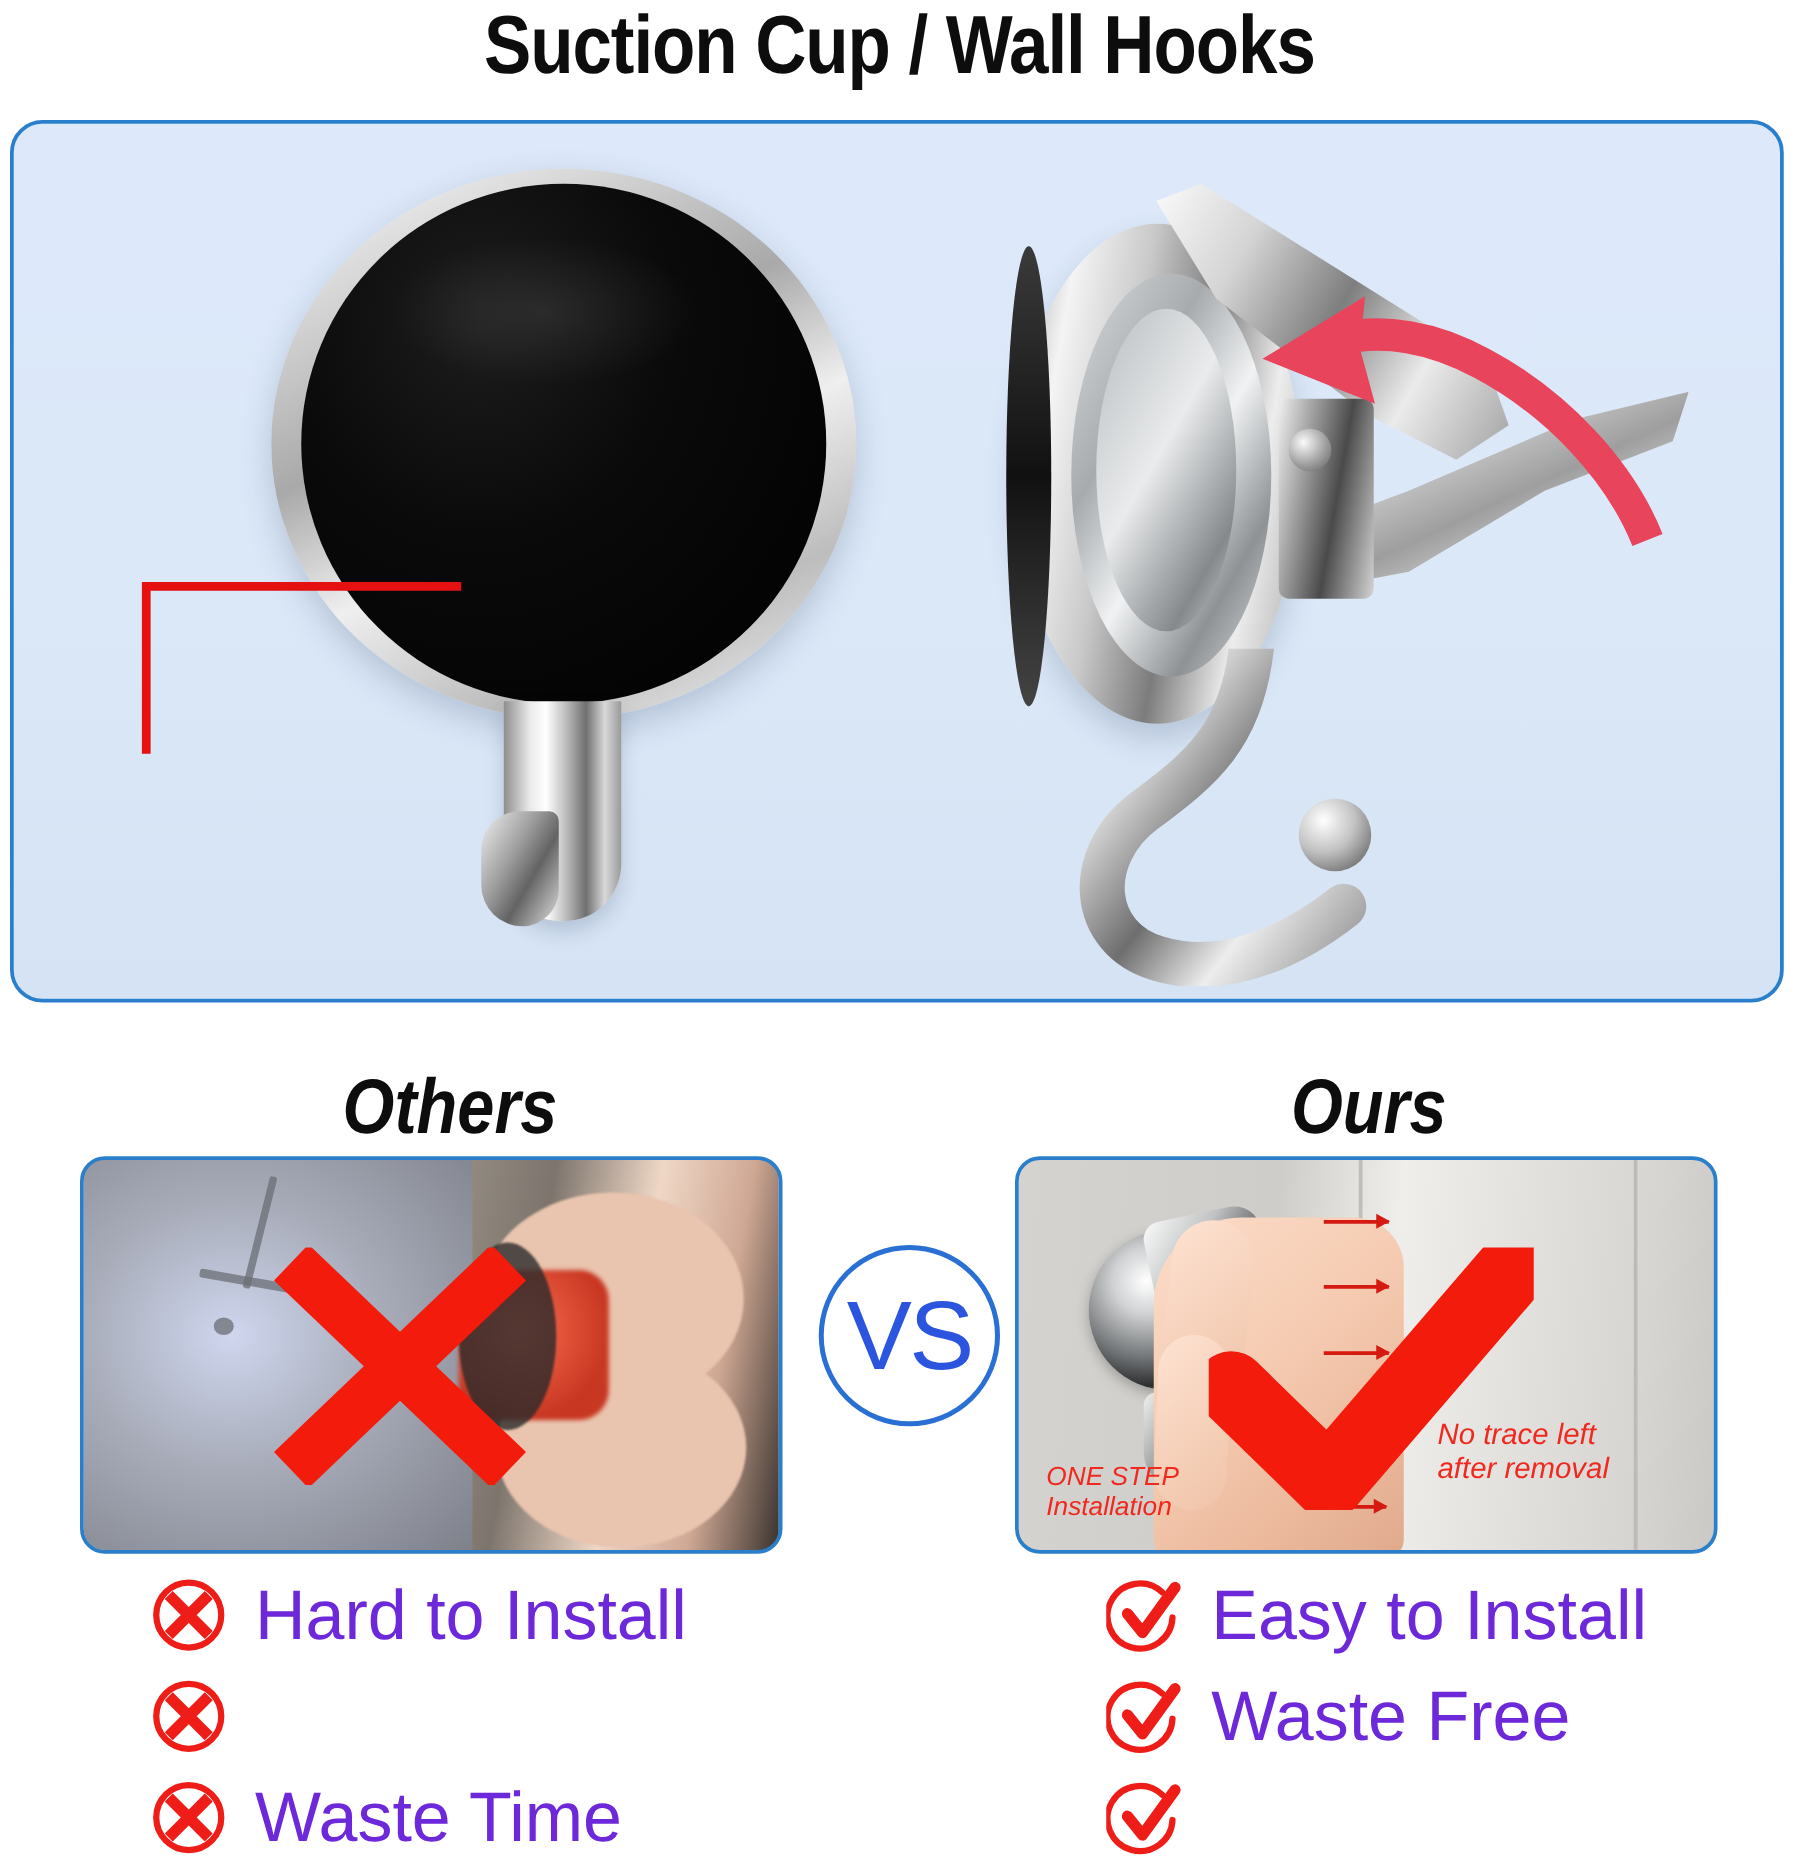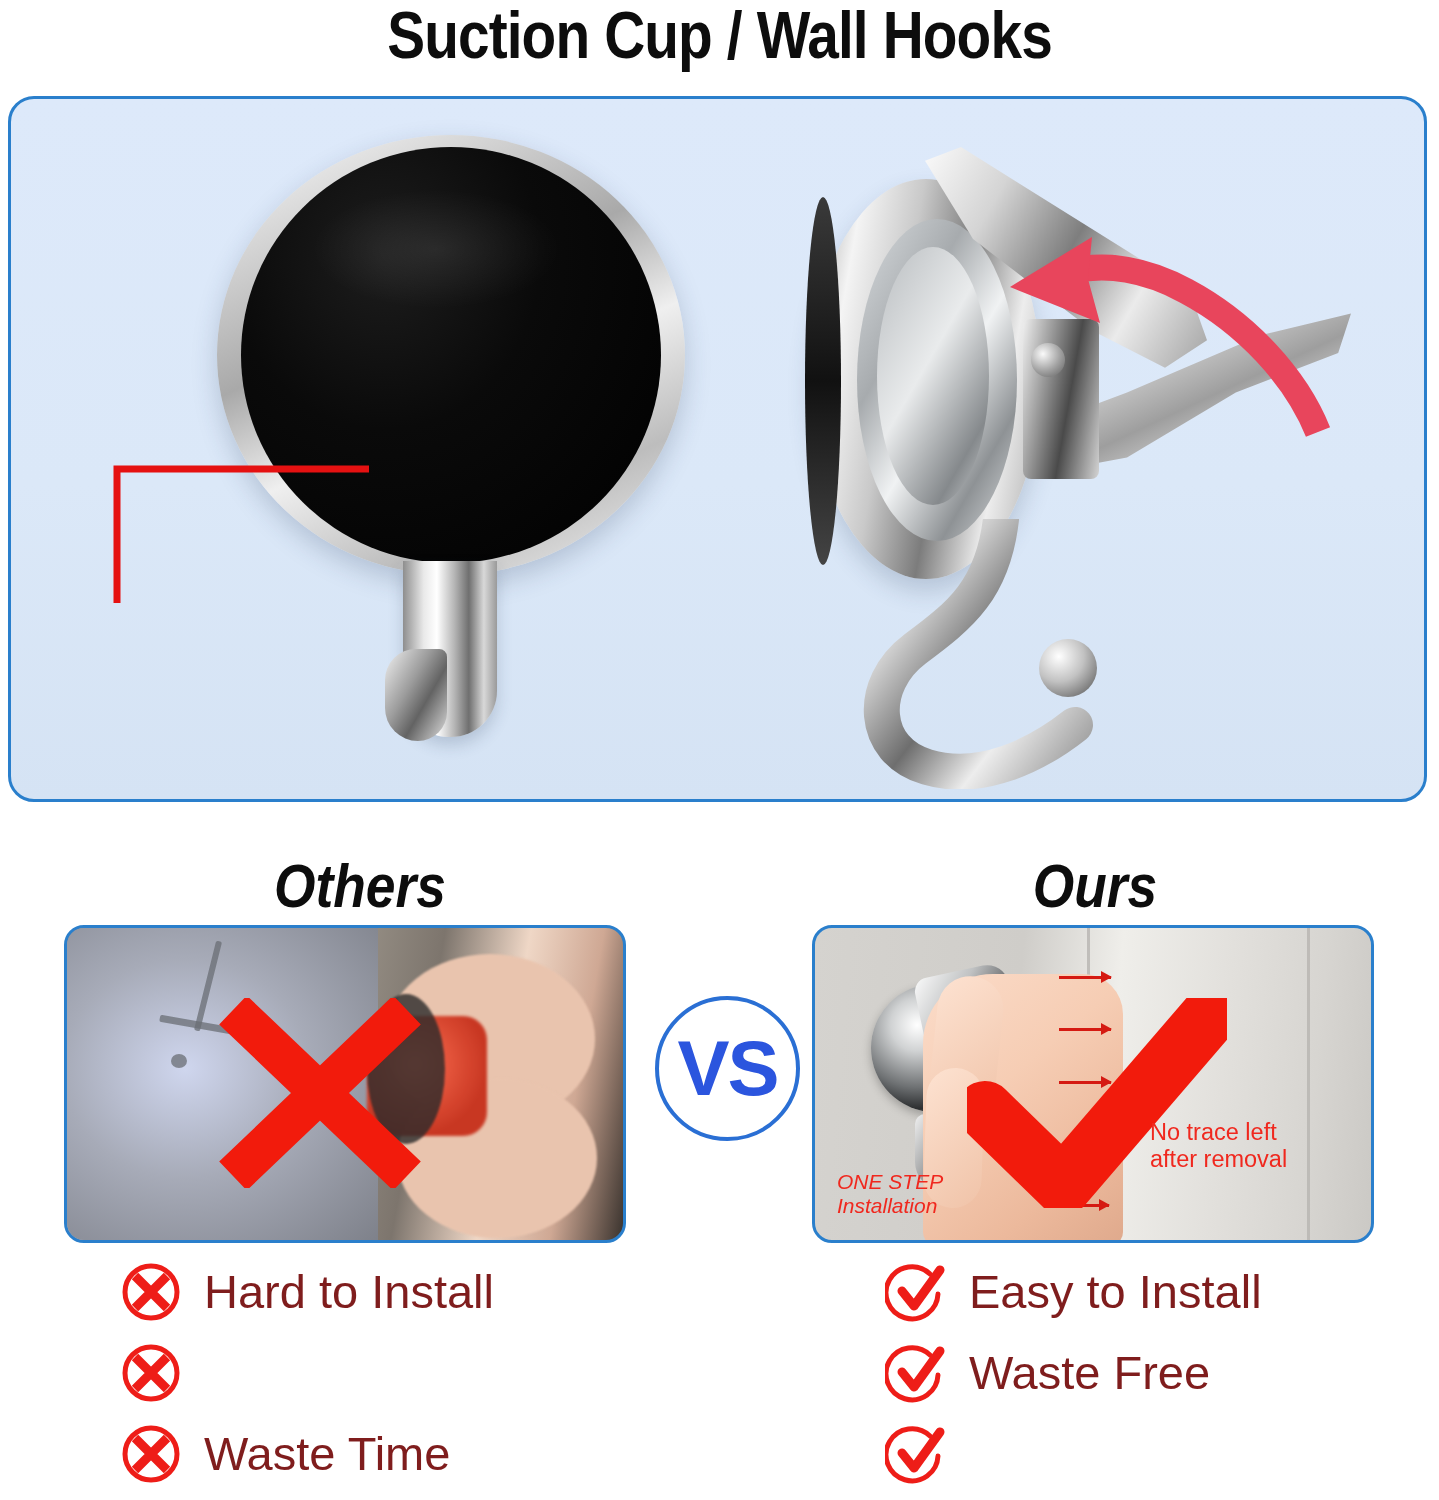--- a/index.html
+++ b/index.html
@@ -160,39 +160,39 @@
     position:absolute;left:108px;top:46px;width:200px;height:272px;
     background:linear-gradient(140deg,#fbdcc9 0%,#f6cdb4 40%,#ecb99c 75%,#dfa98c 100%);
     border-radius:70px 40px 14px 14px;
   }
   .finger{position:absolute;background:linear-gradient(135deg,#fde2d1,#f0c3a8);border-radius:36px;}
   .tick-arrow{position:absolute;height:3px;background:#d51a12;}
   .tick-arrow:after{content:"";position:absolute;right:-1px;top:-5px;
     border-left:11px solid #d51a12;border-top:6.5px solid transparent;border-bottom:6.5px solid transparent;}
   .check-overlay{position:absolute;left:152px;top:70px;width:260px;height:210px;}
   .photo-red-label{position:absolute;color:#f0281e;line-height:1.14;}
-  #label-no-trace{left:335px;top:191px;font-size:23.5px;}
+  #label-no-trace{left:335px;top:206px;font-size:23.5px;font-style:italic;}
   #label-one-step{left:22px;top:242px;font-size:21px;font-style:italic;}
 
   
   #vs-badge{
     position:absolute;left:655px;top:996px;width:145px;height:145px;
     border:4px solid #2a6fd4;border-radius:50%;
     display:flex;align-items:center;justify-content:center;
-    color:#2b55de;font-size:78px;font-weight:bold;letter-spacing:-2px;
+    color:#2b55de;font-size:78px;font-weight:normal;letter-spacing:-2px;
     background:#ffffff;box-sizing:border-box;
   }
 
   
   .bullet-list{position:absolute;top:1251px;width:600px;}
   #list-others{left:120px;}
   #list-ours{left:885px;}
   .bullet-row{display:flex;align-items:center;height:81px;}
   .bullet-icon{width:62px;height:62px;flex:0 0 62px;margin-right:22px;}
-  .bullet-label{font-size:47px;color:#7f1d1d;white-space:nowrap;
+  .bullet-label{font-size:56px;color:#6d28d9;white-space:nowrap;
     font-family:"Liberation Sans","DejaVu Sans",sans-serif;font-weight:normal;}
 </style>
 </head>
 <body>
 
 <div id="page-title">Suction Cup / Wall Hooks</div>
 
 <div id="hero-panel">
 
   <div id="hook-front">

